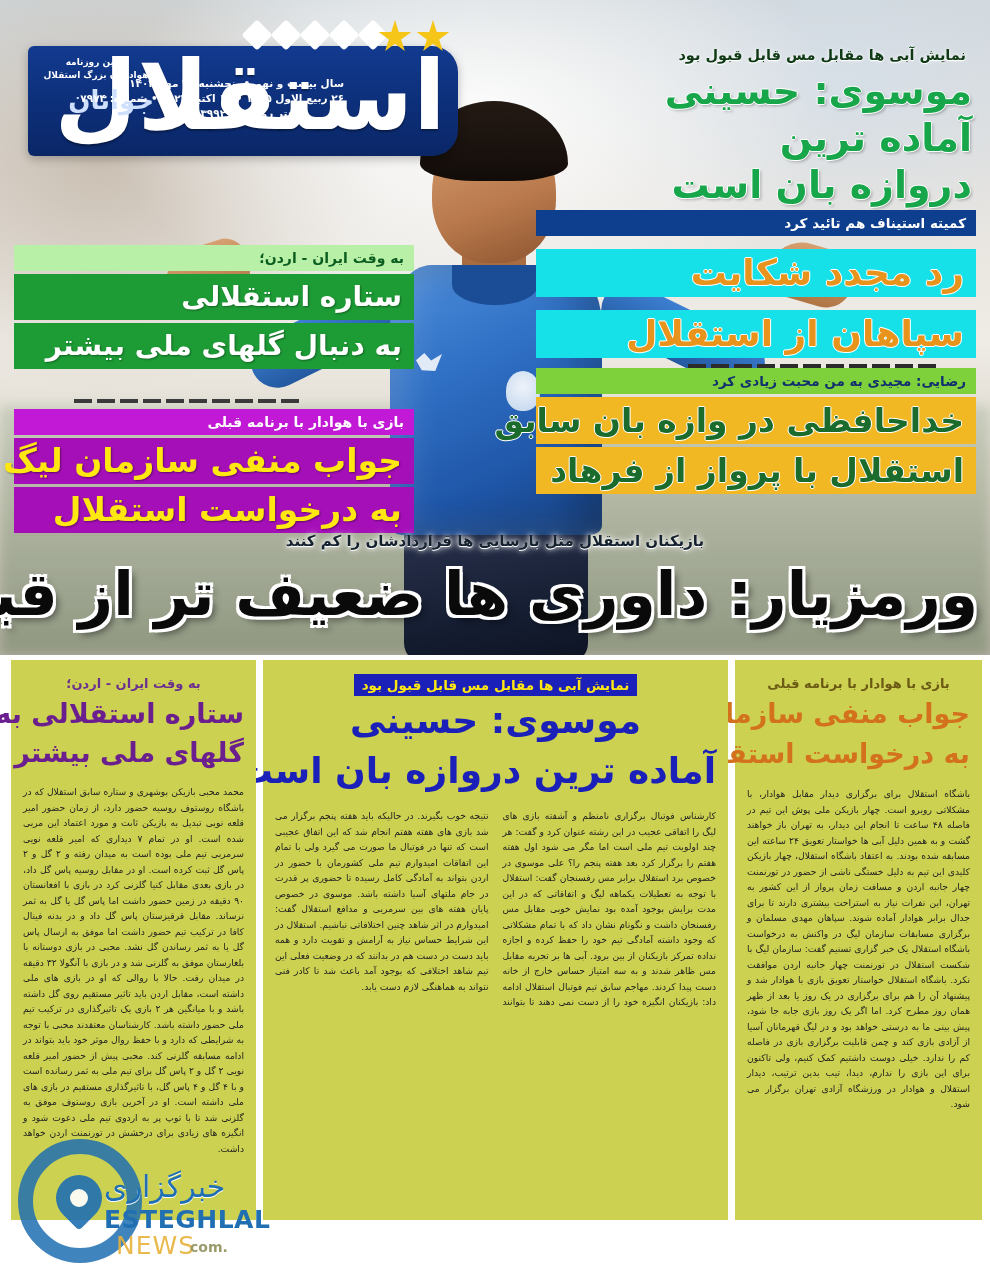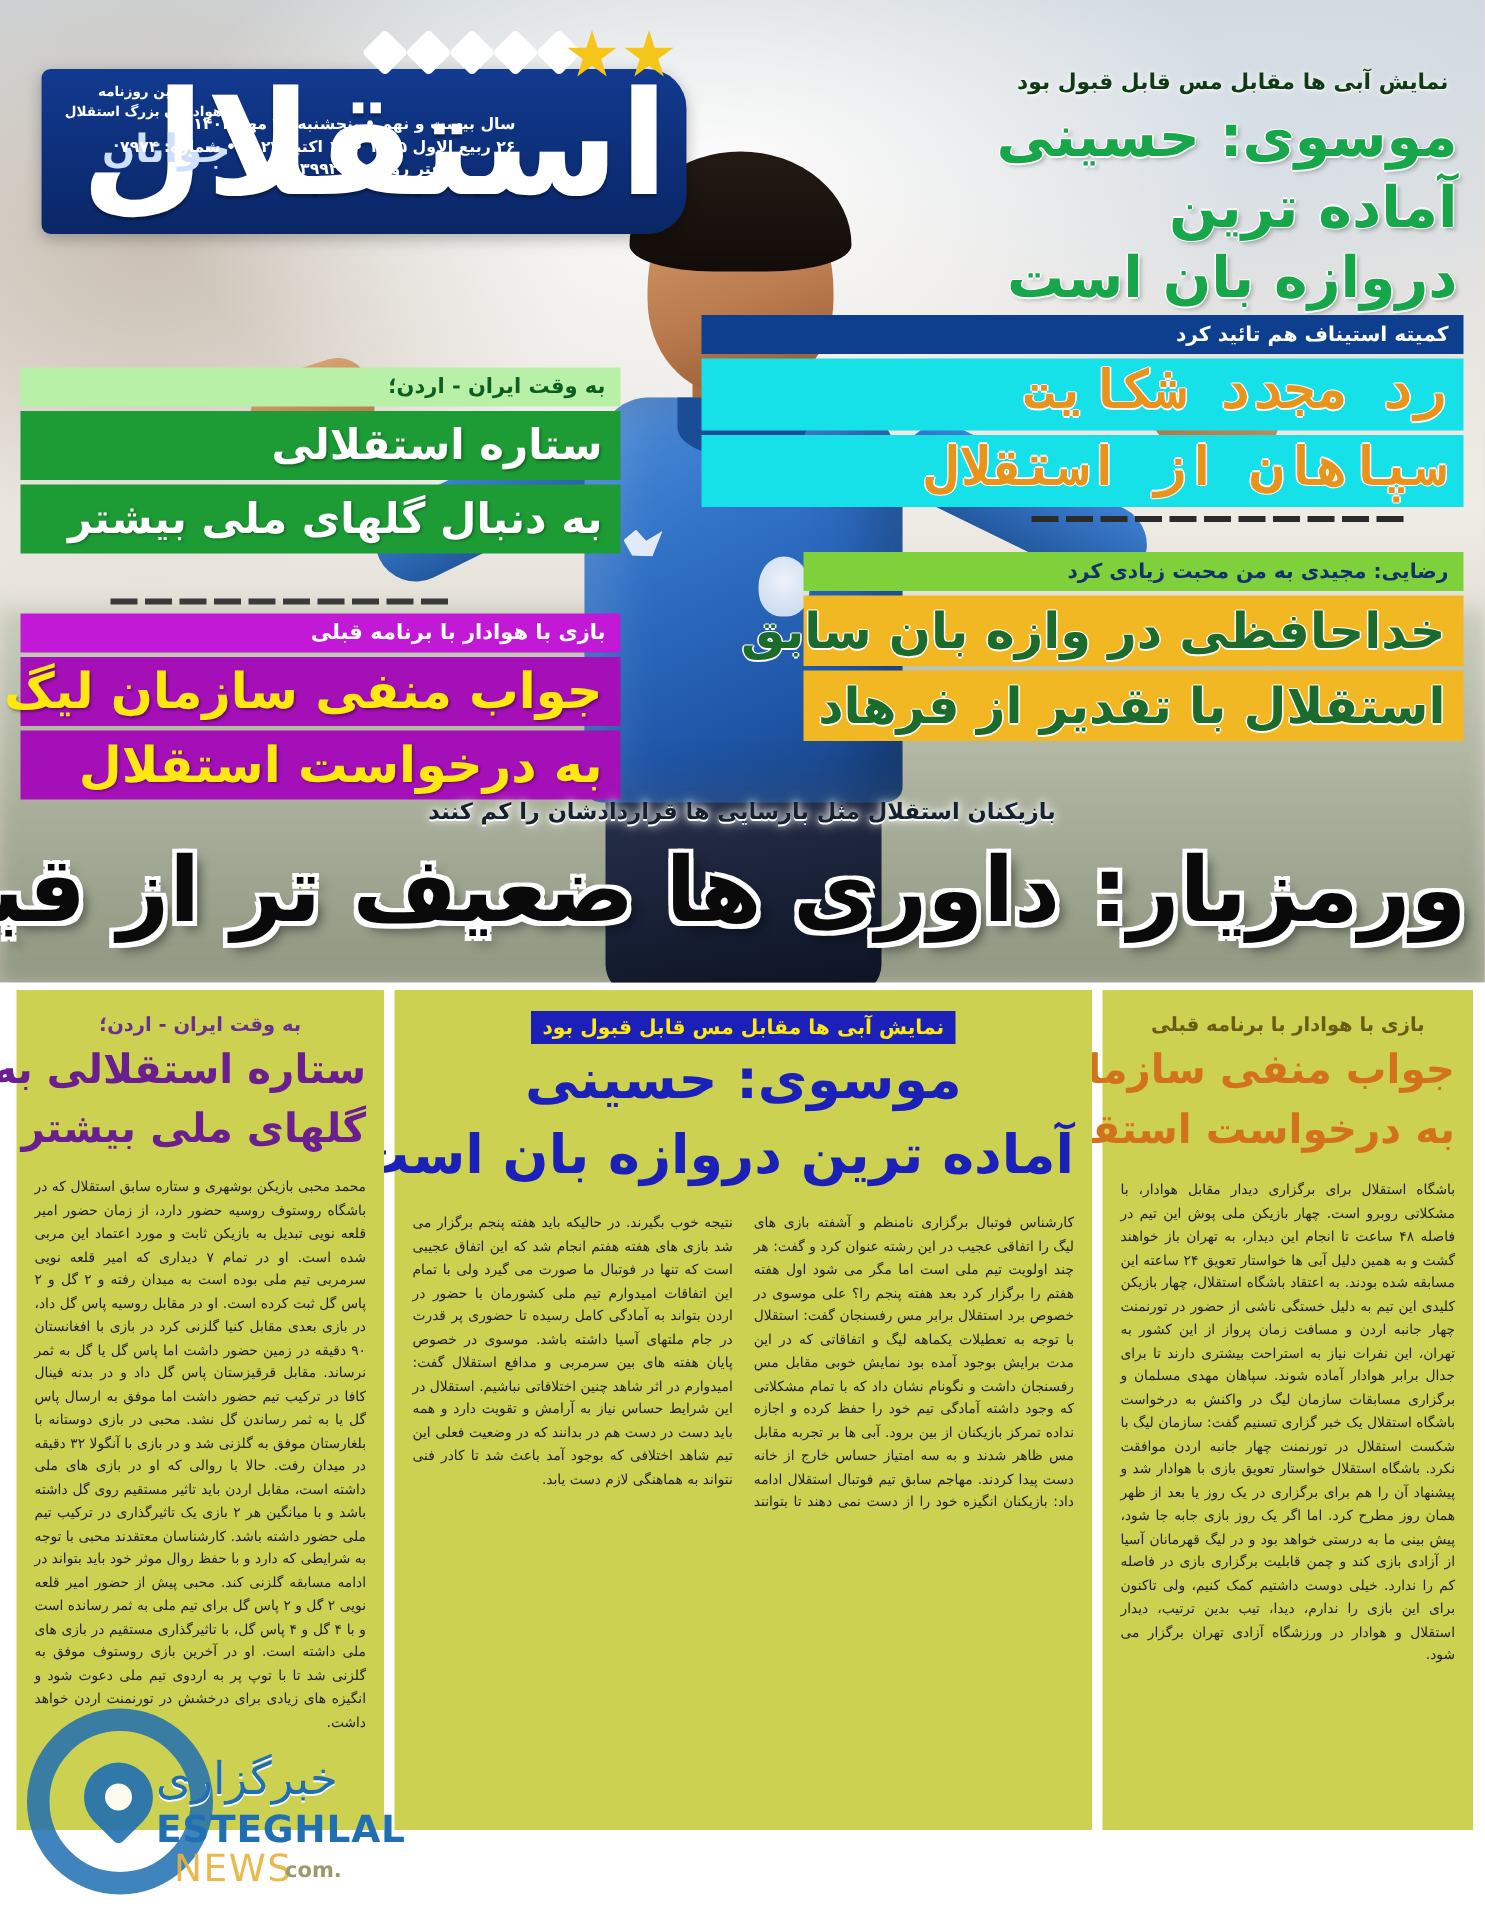--- a/index.html
+++ b/index.html
@@ -155,27 +155,26 @@
   
   #hl-mousavi { right: 14px; top: 42px; width: 440px; text-align: right; }
   #hl-mousavi .kicker { color:#103a16; background: transparent; font-size: 14.5px; text-align: right; text-shadow: 0 1px 0 #fff, 0 0 4px #fff; }
   #hl-mousavi .bigline {
     color:#18a64a; font-size: 38px; line-height: 45px; text-align: right;
     text-shadow: -1px 0 0 #fff, 1px 0 0 #fff, 0 -1px 0 #fff, 0 1px 0 #fff, 2px 2px 3px rgba(0,0,0,.25);
     padding-right: 4px;
   }
 
   
-  #hl-sepahan { right: 14px; top: 210px; width: 508px; }
+  #hl-sepahan { right: 14px; top: 210px; width: 440px; }
   #hl-sepahan .kicker { background:#0e3f8e; color:#ffffff; font-size: 13.5px; text-align:right; }
   #hl-sepahan .bigline {
     background:#16e0e8; color:#e8941c; font-size: 36px; line-height: 46px; text-align:right;
     text-shadow: -1px 0 0 #fff, 1px 0 0 #fff, 0 -1px 0 #fff, 0 1px 0 #fff;
-    margin-top: 3px;
-    font-family: Liberation Mono, monospace;
+    margin-top: 13px;
   }
   .dashrow { margin-top:6px; height:5px; display:flex; gap:5px; justify-content:flex-start; padding-right:40px; }
   .dashrow i { display:block; width:18px; height:4px; background:#2b2b2b; }
 
   
   #hl-farhad { right: 14px; top: 368px; width: 440px; }
   #hl-farhad .kicker { background:#7fd13b; color:#12306e; font-size: 13.5px; text-align:right; }
   #hl-farhad .bigline {
     background:#f2b824; color:#1a6b2c; font-size: 33px; line-height: 45px; text-align:right;
     text-shadow: -1px 0 0 #fff, 1px 0 0 #fff, 0 -1px 0 #fff, 0 1px 0 #fff;
@@ -363,21 +362,21 @@
           <i></i>
           <i></i>
           <i></i>
           <i></i>
       </div>
     </div>
 
     <div class="hl" id="hl-farhad">
       <div class="kicker">رضایی: مجیدی به من محبت زیادی کرد</div>
       <div class="bigline">خداحافظی در وازه بان سابق</div>
-      <div class="bigline">استقلال با تقدیر از فرهاد</div>
+      <div class="bigline">استقلال با پرواز از فرهاد</div>
     </div>
 
     <div class="hl" id="hl-setareh">
       <div class="kicker">به وقت ایران - اردن؛</div>
       <div class="bigline">ستاره استقلالی</div>
       <div class="bigline">به دنبال گلهای ملی بیشتر</div>
     </div>
 
     <div class="hl" id="hl-league">
       <div class="dashrow">

